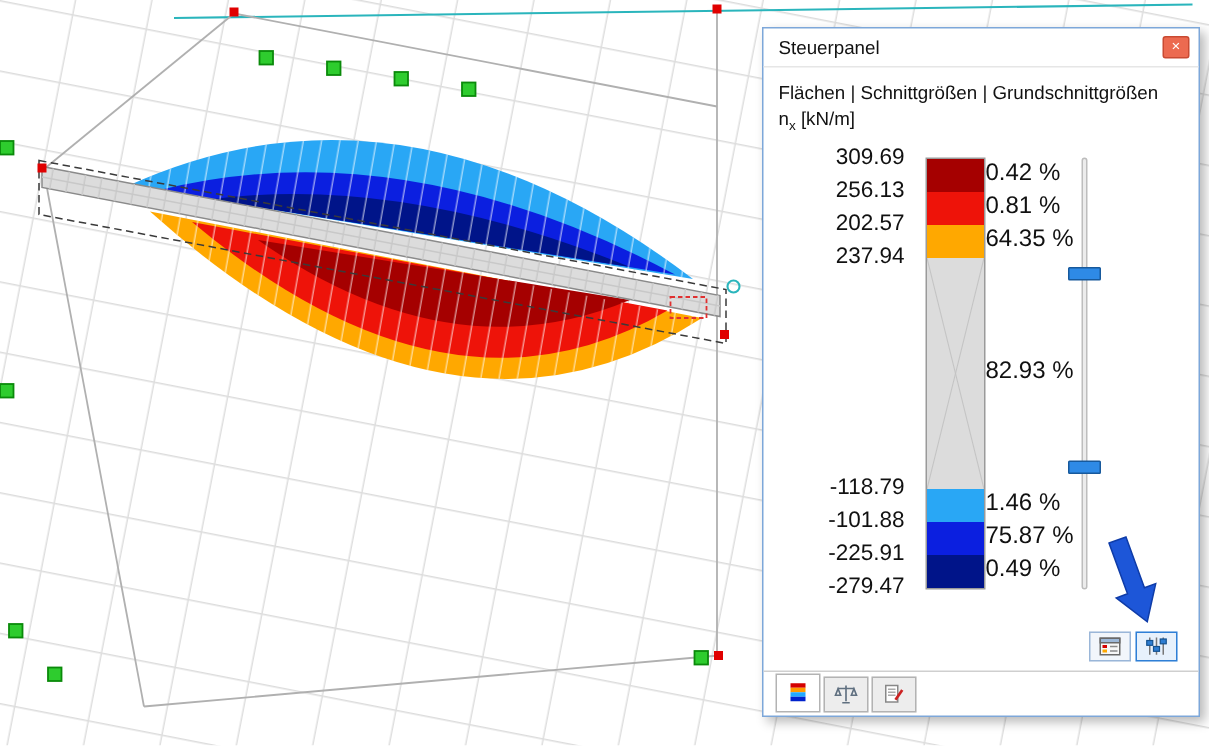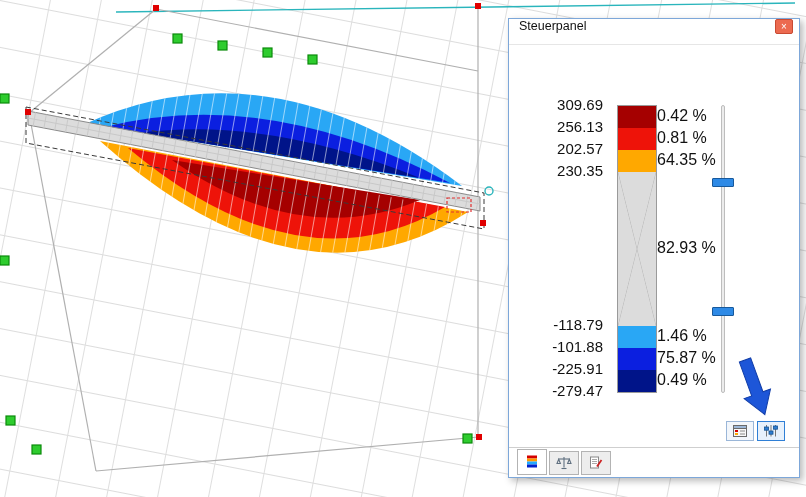--- a/index.html
+++ b/index.html
@@ -4,21 +4,21 @@
 <style>
   *{box-sizing:border-box;margin:0;padding:0}
   html,body{width:806px;height:497px;overflow:hidden;background:#fff;
     font-family:"Liberation Sans",sans-serif}
   .scene{position:absolute;left:0;top:0}
 
   
   .panel{position:absolute;left:508px;top:18px;width:292px;height:460px;
     background:#fff;border:1px solid #7da7d9;box-shadow:3px 3px 7px rgba(0,0,0,.28);
     color:#111;font-size:12.5px}
-  .titlebar{display:flex;height:26px;padding:0 6px 0 10px;
+  .titlebar{display:flex;align-items:center;height:26px;padding:0 6px 0 10px;
     border-bottom:1px solid #e6e6e6;cursor:default}
   .close{margin-left:auto;width:18px;height:15px;background:#ec6a50;
     border:1px solid #c94a32;border-radius:2px;color:#fff;font-size:10px;
     line-height:13px;text-align:center;cursor:pointer}
   .header{padding:9px 10px 0 10px;line-height:17px;white-space:nowrap}
   sub{font-size:9px}
 
   .legend{position:absolute;left:0;top:86px;right:0;height:304px}
   .seg-col{position:absolute;left:108px;top:0;width:40px;border:1px solid #9a9a9a;background:#fff}
   .seg{position:relative;width:100%}
@@ -132,27 +132,34 @@
   </g>
 </svg>
 
 <div class="panel">
 
   <div class="titlebar">
     <span>Steuerpanel</span>
     <span class="close">×</span>
   </div>
 
+  <div class="header">
+    <div>Flächen | Schnittgrößen | Grundschnittgrößen</div>
+    <div>
+      <span>n</span><sub>x</sub>
+      <span>[kN/m]</span>
+    </div>
+  </div>
 
   <div class="legend">
 
     <span class="val v0">309.69</span>
     <span class="val v1">256.13</span>
     <span class="val v2">202.57</span>
-    <span class="val v3">230.35</span>
+    <span class="val v3">237.94</span>
     <span class="val v4">-118.79</span>
     <span class="val v5">-101.88</span>
     <span class="val v6">-225.91</span>
     <span class="val v7">-279.47</span>
 
     <div class="seg-col">
       <div class="seg small" style="background-color: rgb(165, 0, 0);"></div>
       <div class="seg small" style="background-color: rgb(238, 19, 9);"></div>
       <div class="seg small" style="background-color: rgb(255, 168, 0);"></div>
       <div class="seg big cross" style="background-color: rgb(220, 220, 220);"></div>

